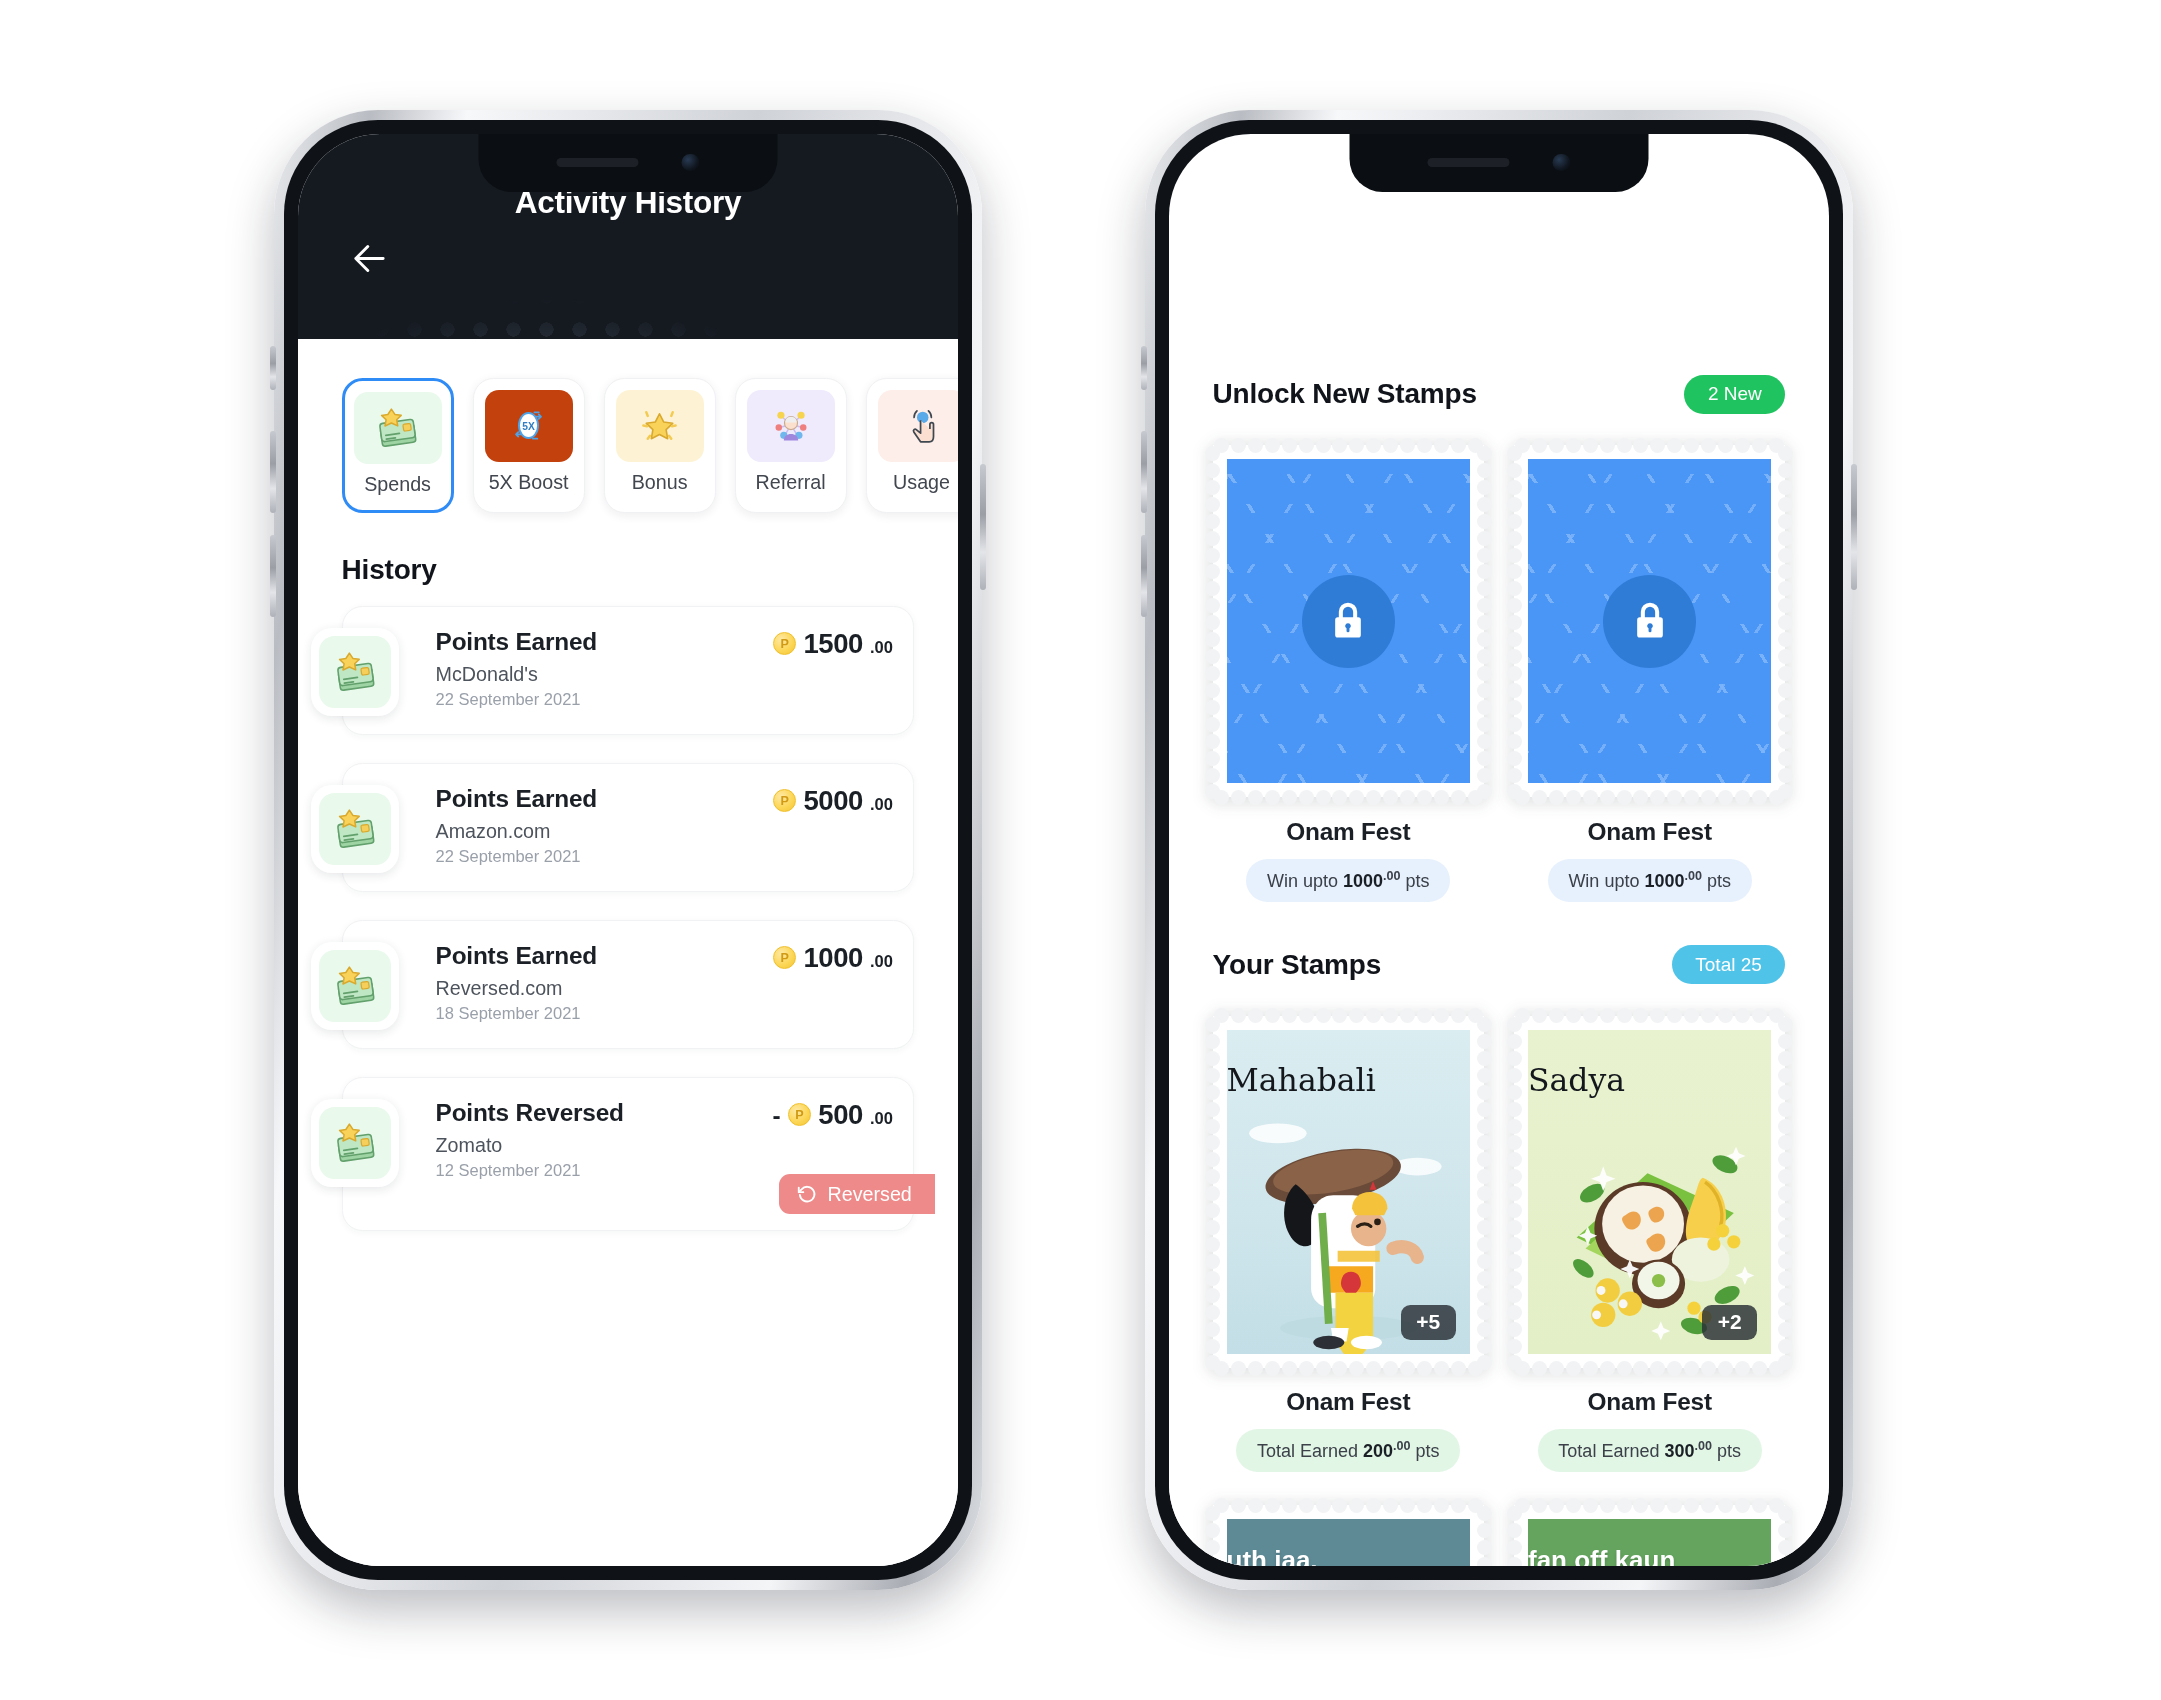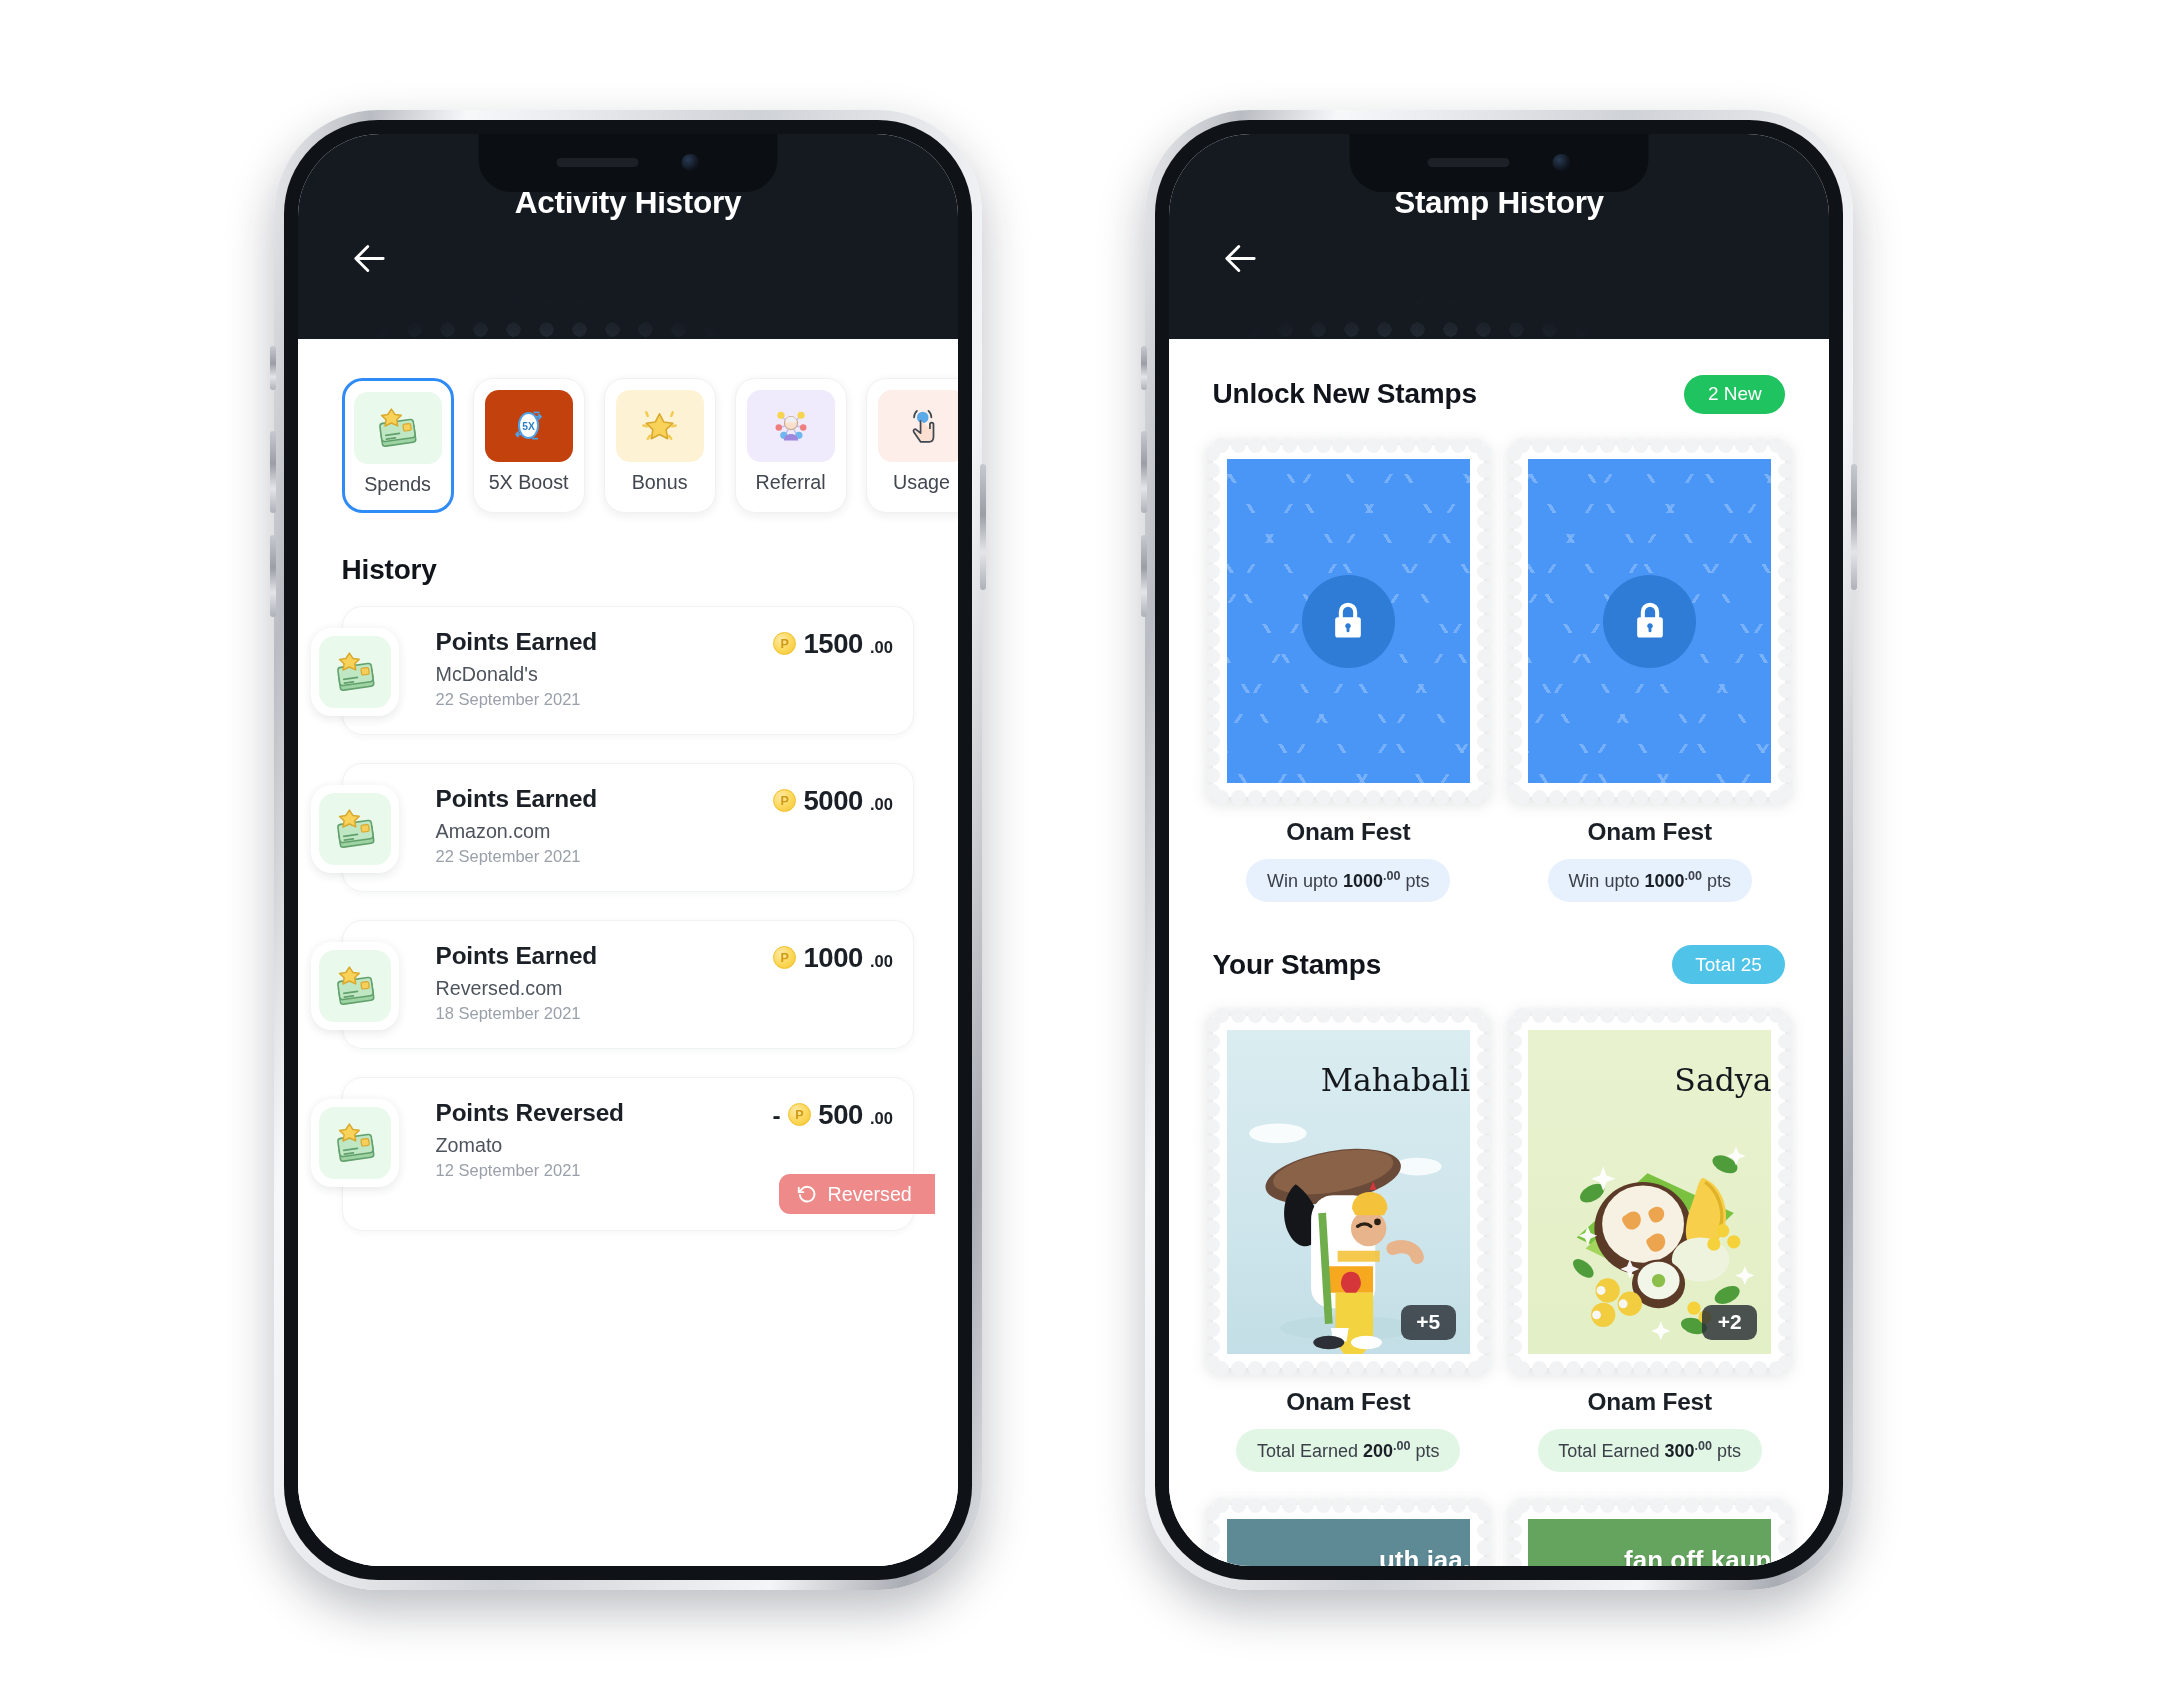--- a/index.html
+++ b/index.html
@@ -135,21 +135,21 @@
   .stamp-pts.green { background:#e2f6e6; }
   .stamp-pts b { font-weight:700; color:#1b2027; }
   .sup { font-size:12.6px; vertical-align:super; font-weight:700; }
 
   .plus-badge { position:absolute; right:14px; bottom:14px; background:rgba(40,46,52,.82);
     color:#fff; font-size:21px; font-weight:700; padding:5.5px 15.7px; border-radius:9.4px;
     z-index:3; }
 
   
   .ill { position:relative; width:100%; height:100%; overflow:hidden; }
-  .ill-title { position:absolute; left:0; right:0; top:10%; text-align:right;
+  .ill-title { position:absolute; left:0; right:0; top:10%; text-align:left;
     font-family:"DejaVu Serif", serif; font-size:31.5px; color:#14181d; z-index:3; }
   .ill-title.hand { font-family:"Liberation Sans", sans-serif; font-weight:700;
     color:#fff; font-size:26px; line-height:1.18; text-shadow:0 1.6px 3.1px rgba(0,0,0,.18); top:8%; }
 
   .b-mahabali { background:linear-gradient(180deg,#daedf1 0%,#cfe6ec 55%,#c3dee6 100%); }
   .b-sadya    { background:linear-gradient(180deg,#e9f2cf 0%,#e3efc6 100%); }
   .b-uth      { background:#5d8a95; }
   .b-fan      { background:#64a45e; }
 </style>
 </head>
@@ -388,31 +388,20 @@
     <span class="btn-side btn-left-2"></span>
     <span class="btn-side btn-left-3"></span>
     <span class="btn-side btn-right-1"></span>
     <div class="phone-inner">
       <div class="screen">
         <div class="notch">
           <span class="speaker"></span>
           <span class="camera"></span>
         </div>
 
-        <div class="app-header">
-          <div class="dots"></div>
-          <div class="hdr-row">
-            <div class="back-arrow">
-              <svg viewBox="0 0 24 24" fill="none" stroke="#ffffff" stroke-width="1.7" stroke-linecap="round" stroke-linejoin="round">
-                <path d="M20 12H4M4 12l7-7M4 12l7 7"></path>
-              </svg>
-            </div>
-          </div>
-          <div class="hdr-title">Stamp History</div>
-        </div>
 
         <div class="app-body">
           <div class="stamp-pad">
 
             <div class="sec-head">
               <div class="sec-h2">Unlock New Stamps</div>
               <div class="pill green">2 New</div>
             </div>
 
             <div class="grid2">

